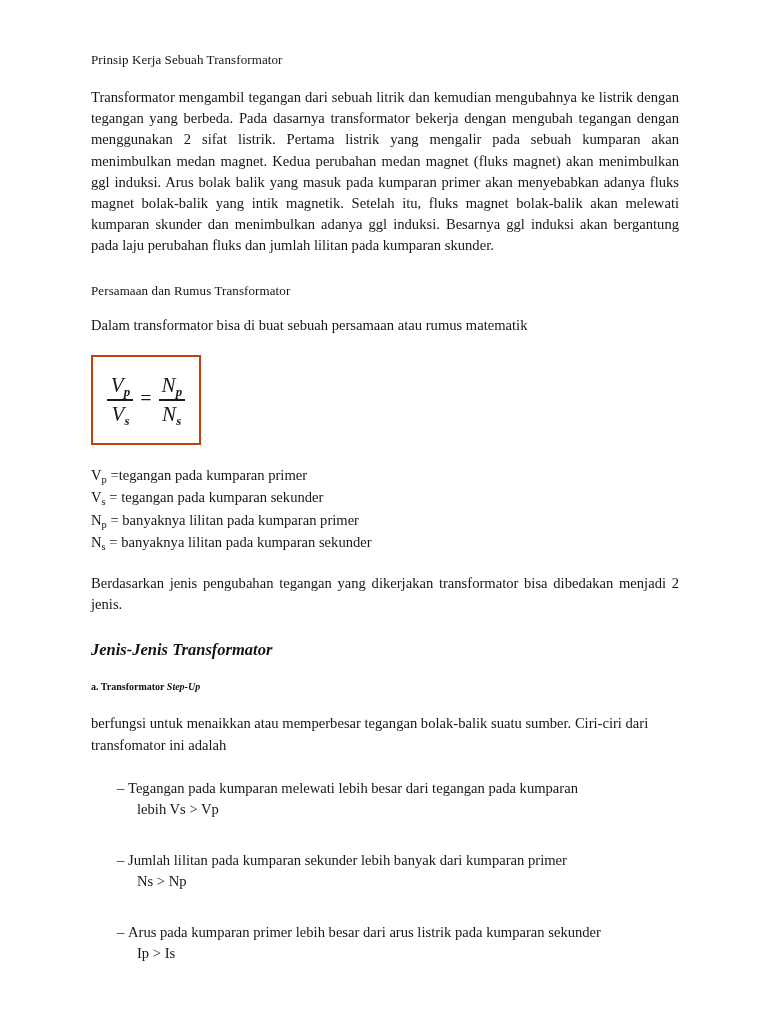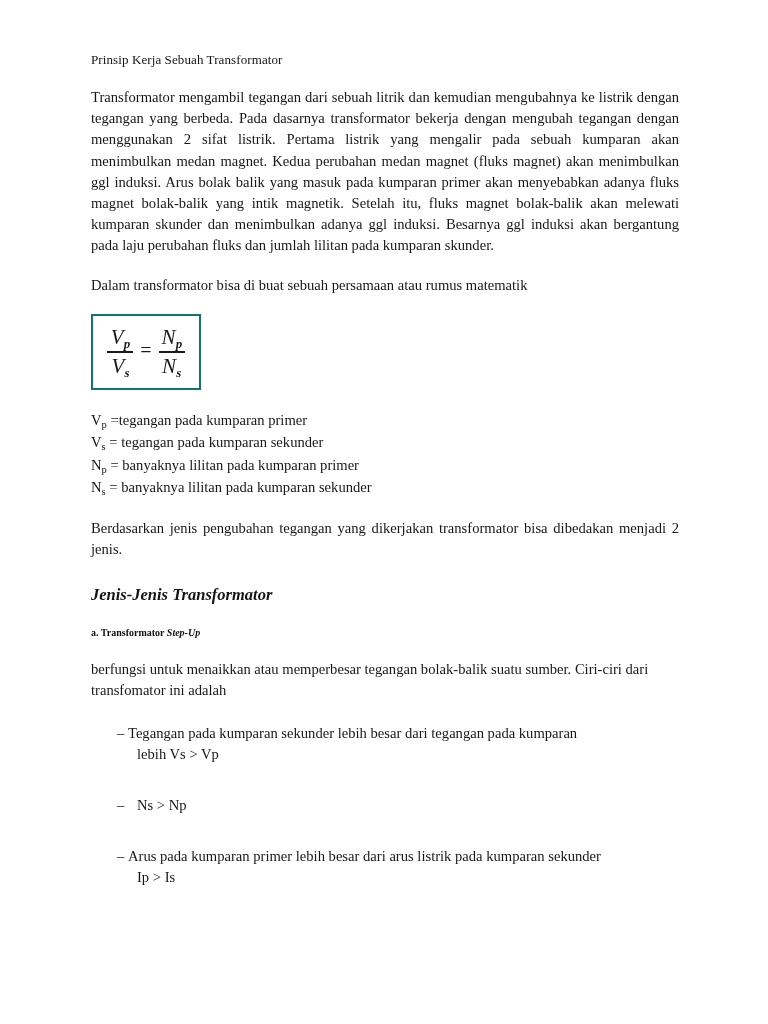--- a/index.html
+++ b/index.html
@@ -54,24 +54,24 @@
   p.body-par.plain {
     text-align: left;
   }
 
   
   .formula-wrap {
     margin: 2px 0 16px 0;
   }
   .formula-box {
     display: inline-block;
-    border: 2px solid #0f766e;
+    border: 2px solid #c2410c;
     box-sizing: border-box;
     width: 110px;
-    height: 76px;
+    height: 90px;
     background: #ffffff;
     position: relative;
   }
   .formula-inner {
     position: absolute;
     left: 0; top: 0; right: 0; bottom: 0;
     display: flex;
     align-items: center;
     justify-content: center;
     gap: 7px;
@@ -187,20 +187,21 @@
 </head>
 <body>
 
 <div class="page">
   <div class="content">
 
     <h1 class="doc-heading">Prinsip Kerja Sebuah Transformator</h1>
 
     <p class="body-par">Transformator mengambil tegangan dari sebuah litrik dan kemudian mengubahnya ke listrik dengan tegangan yang berbeda. Pada dasarnya transformator bekerja dengan mengubah tegangan dengan menggunakan 2 sifat listrik. Pertama listrik yang mengalir pada sebuah kumparan akan menimbulkan medan magnet. Kedua perubahan medan magnet (fluks magnet) akan menimbulkan ggl induksi. Arus bolak balik yang masuk pada kumparan primer akan menyebabkan adanya fluks magnet bolak-balik yang intik magnetik. Setelah itu, fluks magnet bolak-balik akan melewati kumparan skunder dan menimbulkan adanya ggl induksi. Besarnya ggl induksi akan bergantung pada laju perubahan fluks dan jumlah lilitan pada kumparan skunder.</p>
 
+    <h1 class="doc-heading second">Persamaan dan Rumus Transformator</h1>
 
     <p class="body-par plain">Dalam transformator bisa di buat sebuah persamaan atau rumus matematik</p>
 
     <div class="formula-wrap">
       <div class="formula-box">
         <div class="formula-inner">
           <span class="frac">
             <span class="num"><span>V</span><sub>p</sub></span>
             <span class="bar"></span>
             <span class="den"><span>V</span><sub>s</sub></span>
@@ -226,25 +227,26 @@
 
     <h2 class="italic-heading">Jenis-Jenis Transformator</h2>
 
     <h3 class="sub-heading"><span>a. Transformator </span><em>Step-Up</em></h3>
 
     <p class="body-par plain">berfungsi untuk menaikkan atau memperbesar tegangan bolak-balik suatu sumber. Ciri-ciri dari transfomator ini adalah</p>
 
     <ul class="dash-list">
       <li>
         <span class="dash">–</span>
-        <span class="item-text">Tegangan pada kumparan sekunder lebih besar dari tegangan pada kumparan </span>
+        <span class="item-text">Tegangan pada kumparan melewati lebih besar dari tegangan pada kumparan </span>
         <span class="second-line"><span>lebih </span><span class="item-formula">Vs &gt; Vp</span></span>
       </li>
       <li>
         <span class="dash">–</span>
+        <span class="item-text">Jumlah lilitan pada kumparan sekunder lebih banyak dari kumparan primer</span>
         <span class="second-line"><span></span><span class="item-formula">Ns &gt; Np</span></span>
       </li>
       <li>
         <span class="dash">–</span>
         <span class="item-text">Arus pada kumparan primer lebih besar dari arus listrik pada kumparan sekunder</span>
         <span class="second-line"><span></span><span class="item-formula">Ip &gt; Is</span></span>
       </li>
     </ul>
 
   </div>

